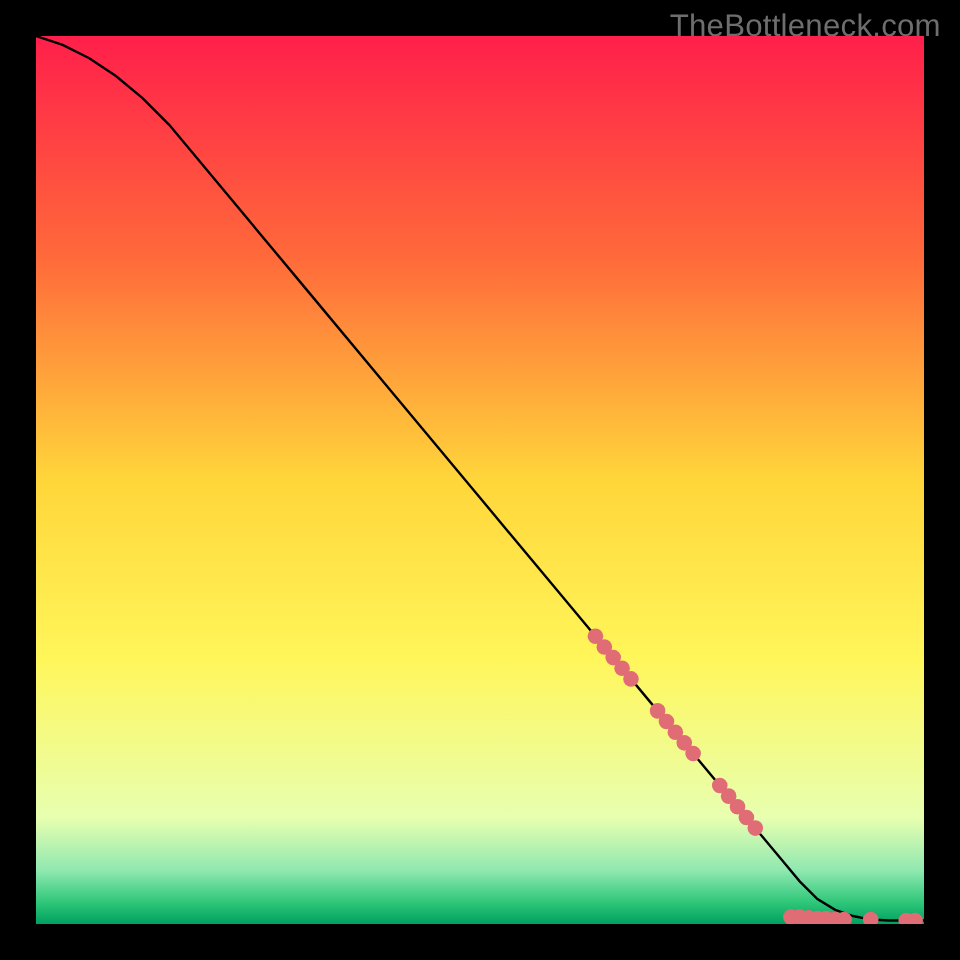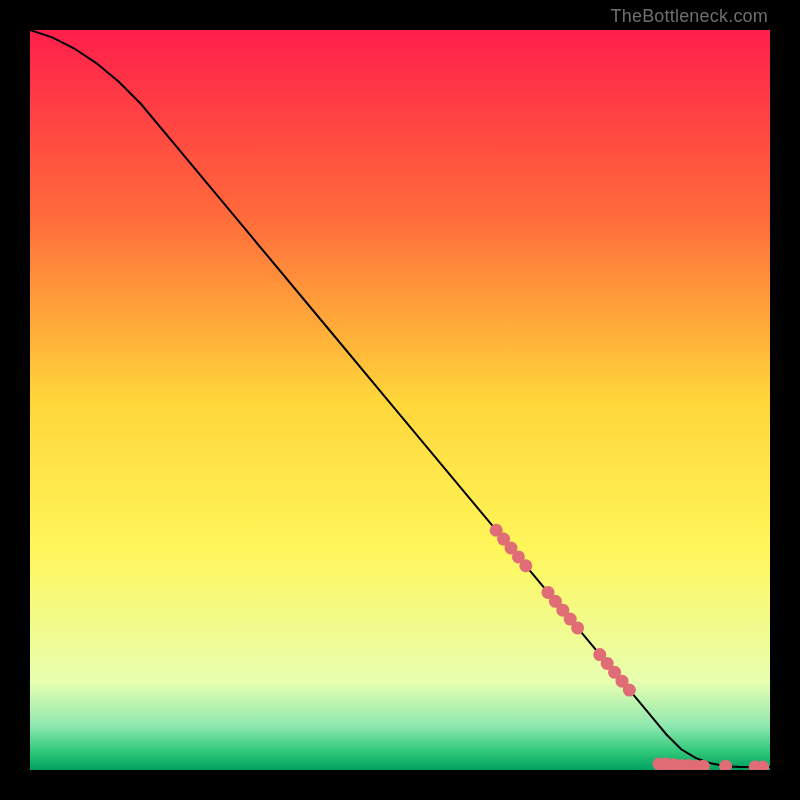--- a/index.html
+++ b/index.html
@@ -22,23 +22,23 @@
   .plot {
     position: absolute;
     left: 0;
     top: 0;
     width: 740px;
     height: 740px;
   }
   .watermark {
     position: absolute;
     top: 6px;
-    right: 32px;
+    right: 16px;
     color: #6e6e6e;
-    font-size: 18px;
+    font-size: 26px;
     font-weight: 500;
     letter-spacing: 0.2px;
   }
   svg { display: block; }
 </style>
 </head>
 <body>
 
 <div class="watermark">TheBottleneck.com</div>
 

